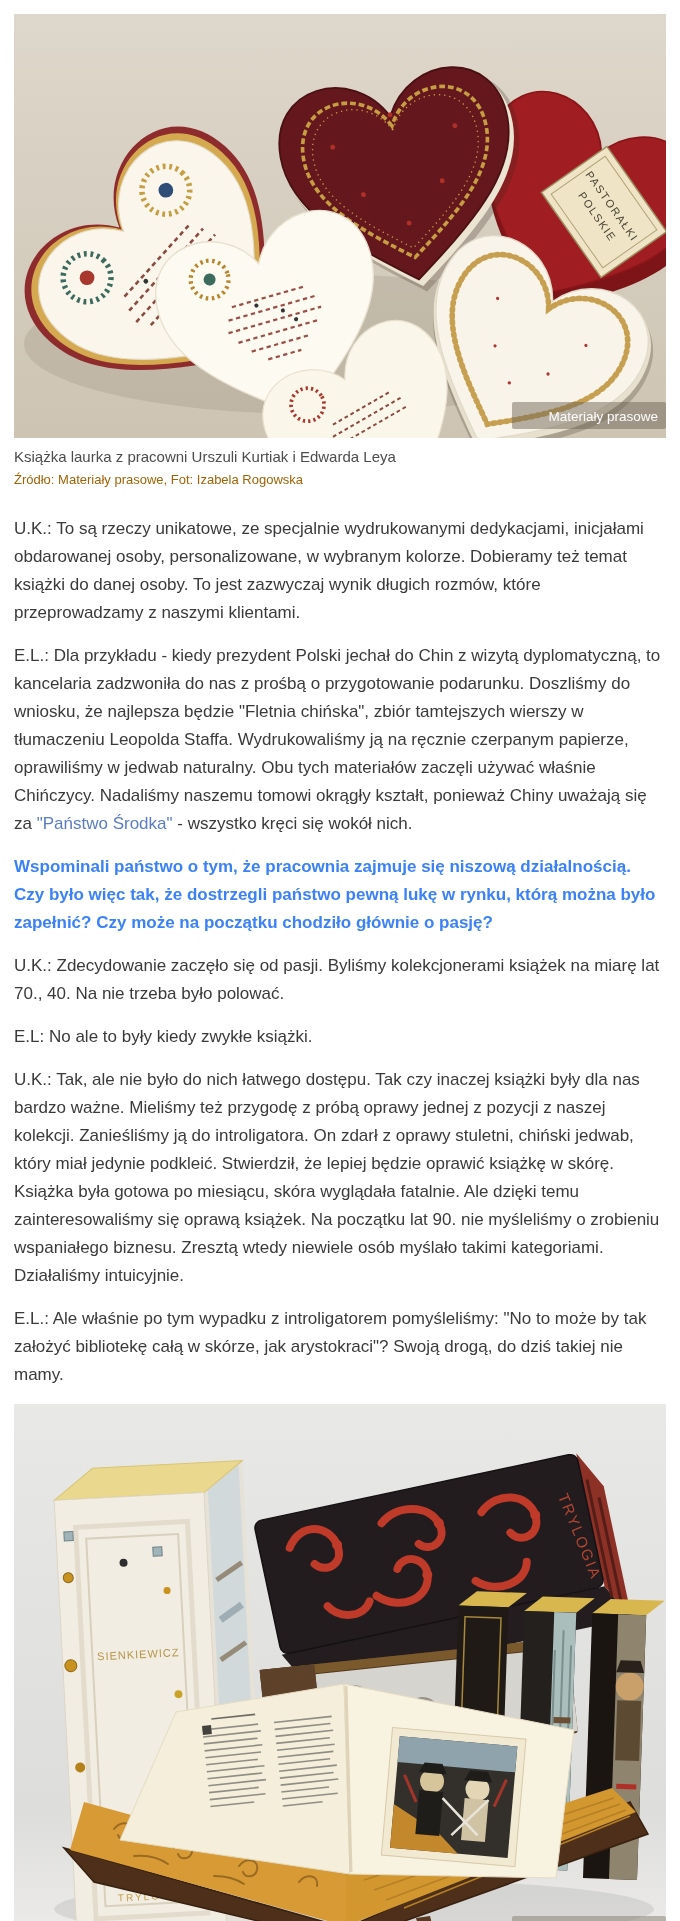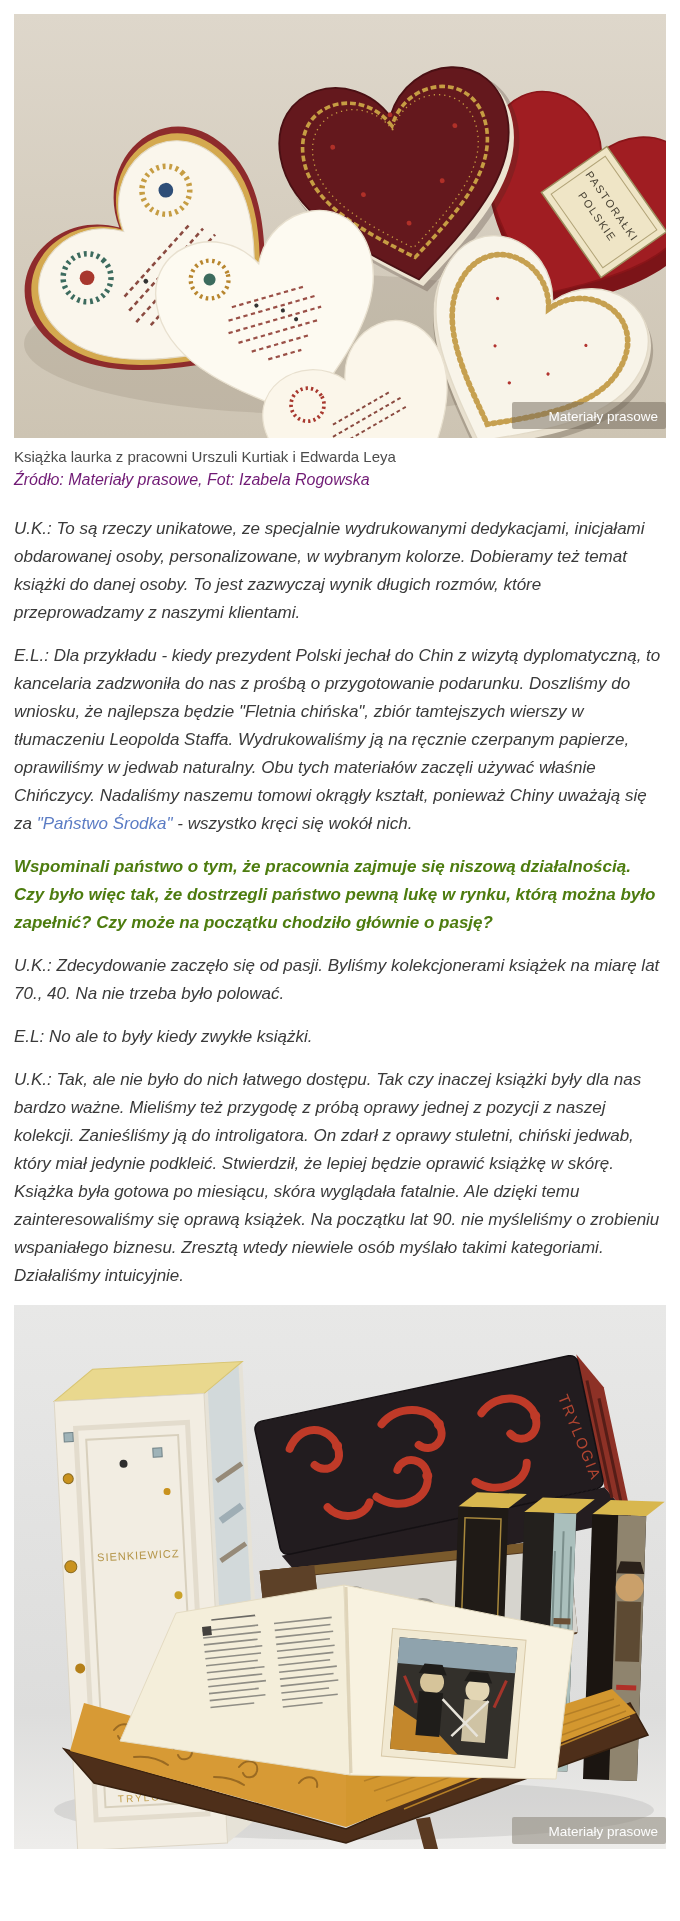--- a/index.html
+++ b/index.html
@@ -9,28 +9,28 @@
     width:680px;
     font-family:"Liberation Sans","DejaVu Sans",sans-serif;
     color:#3a3a3a;
   }
   .page { width:680px; padding-top:14px; }
   figure { margin:0; }
   .photo-wrap { margin:0 14px; line-height:0; }
   .photo-wrap svg { display:block; }
   figcaption { margin:8px 14px 15px 14px; }
   .cap { font-size:15px; line-height:22px; color:#4c4c4c; }
-  .src { font-size:16px; line-height:19px; font-style:italic; color:#701a75; margin-top:2px; }
+  .src { font-size:13px; line-height:19px; color:#a16207; margin-top:2px; }
   .article-body {
     margin:26px 14px 0 14px;
     font-size:17px;
     line-height:28px;
   }
-  .article-body p { margin:0 4px 15px 0;font-style:italic; }
-  .article-body p.q { font-weight:bold; color:#4d7c0f; }
+  .article-body p { margin:0 4px 15px 0; }
+  .article-body p.q { font-weight:bold; color:#3b82f6; }
   a.lnk { color:var(--link); text-decoration:none; cursor:pointer; }
   .fig2 { margin-top:7px; }
   svg text { font-family:"Liberation Sans","DejaVu Sans",sans-serif; }
 </style>
 </head>
 <body>
 
 <main class="page">
 
   <figure>
@@ -140,20 +140,21 @@
     </figcaption>
   </figure>
 
   <div class="article-body">
     <p>U.K.: To są rzeczy unikatowe, ze specjalnie wydrukowanymi dedykacjami, inicjałami obdarowanej osoby, personalizowane, w wybranym kolorze. Dobieramy też temat książki do danej osoby. To jest zazwyczaj wynik długich rozmów, które przeprowadzamy z naszymi klientami.</p>
     <p><span>E.L.: Dla przykładu - kiedy prezydent Polski jechał do Chin z wizytą dyplomatyczną, to kancelaria zadzwoniła do nas z prośbą o przygotowanie podarunku. Doszliśmy do wniosku, że najlepsza będzie "Fletnia chińska", zbiór tamtejszych wierszy w tłumaczeniu Leopolda Staffa. Wydrukowaliśmy ją na ręcznie czerpanym papierze, oprawiliśmy w jedwab naturalny. Obu tych materiałów zaczęli używać właśnie Chińczycy. Nadaliśmy naszemu tomowi okrągły kształt, ponieważ Chiny uważają się za </span><a class="lnk" href="#">"Państwo Środka"</a><span> - wszystko kręci się wokół nich.</span></p>
     <p class="q">Wspominali państwo o tym, że pracownia zajmuje się niszową działalnością. Czy było więc tak, że dostrzegli państwo pewną lukę w rynku, którą można było zapełnić? Czy może na początku chodziło głównie o pasję?</p>
     <p>U.K.: Zdecydowanie zaczęło się od pasji. Byliśmy kolekcjonerami książek na miarę lat 70., 40. Na nie trzeba było polować.</p>
     <p>E.L: No ale to były kiedy zwykłe książki.</p>
     <p>U.K.: Tak, ale nie było do nich łatwego dostępu. Tak czy inaczej książki były dla nas bardzo ważne. Mieliśmy też przygodę z próbą oprawy jednej z pozycji z naszej kolekcji. Zanieśliśmy ją do introligatora. On zdarł z oprawy stuletni, chiński jedwab, który miał jedynie podkleić. Stwierdził, że lepiej będzie oprawić książkę w skórę. Książka była gotowa po miesiącu, skóra wyglądała fatalnie. Ale dzięki temu zainteresowaliśmy się oprawą książek. Na początku lat 90. nie myśleliśmy o zrobieniu wspaniałego biznesu. Zresztą wtedy niewiele osób myślało takimi kategoriami. Działaliśmy intuicyjnie.</p>
+    <p>E.L.: Ale właśnie po tym wypadku z introligatorem pomyśleliśmy: "No to może by tak założyć bibliotekę całą w skórze, jak arystokraci"? Swoją drogą, do dziś takiej nie mamy.</p>
   </div>
 
   <figure class="fig2">
     <div class="photo-wrap">
       <svg width="652" height="544" viewBox="0 0 652 544">
         <defs>
           <linearGradient id="bg2" x1="0" y1="0" x2="0" y2="1">
             <stop offset="0" stop-color="#e8e8e7"></stop>
             <stop offset="0.75" stop-color="#dddddc"></stop>
             <stop offset="1" stop-color="#eeedeb"></stop>

